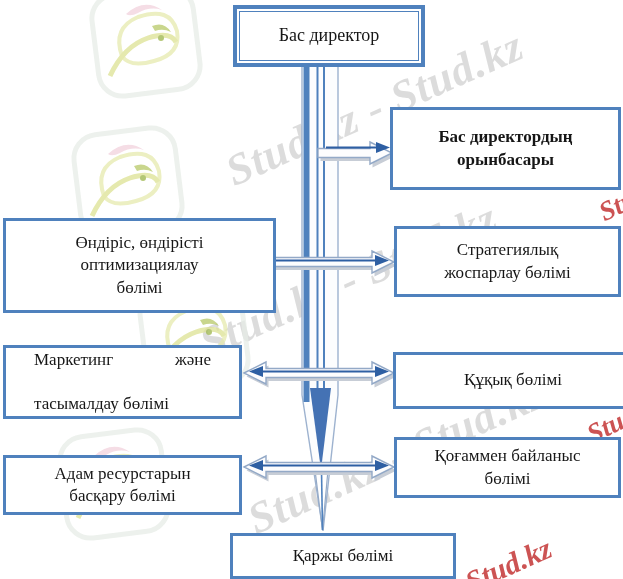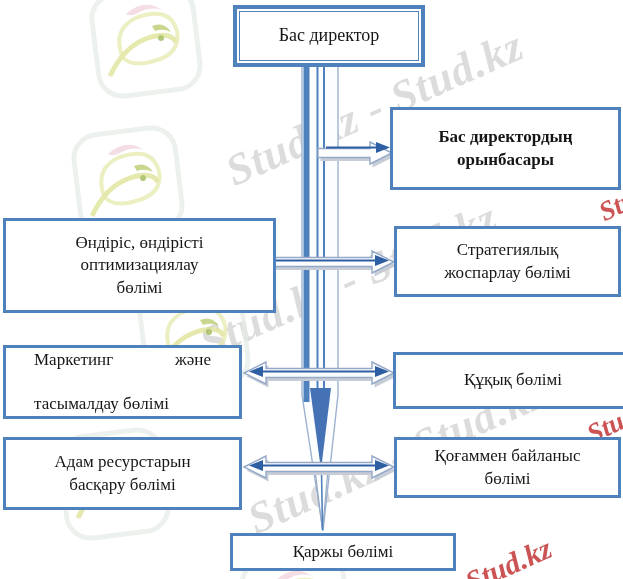--- a/index.html
+++ b/index.html
@@ -141,27 +141,27 @@
       <span>Маркетинг</span>
       <span>және</span>
     </div>
     <div class="line2">тасымалдау бөлімі</div>
   </div>
 
   <div class="node" style="left:393px;top:352px;width:240px;height:57px;">
     <div class="node-label">Құқық бөлімі</div>
   </div>
 
-  <div class="node" style="left:3px;top:437px;width:239px;height:73px;">
+  <div class="node" style="left:3px;top:455px;width:239px;height:60px;">
     <div class="node-label">Адам ресурстарын
 басқару бөлімі</div>
   </div>
 
   <div class="node" style="left:394px;top:437px;width:227px;height:61px;">
     <div class="node-label">Қоғаммен байланыс
 бөлімі</div>
   </div>
 
-  <div class="node" style="left:230px;top:533px;width:226px;height:38px;">
+  <div class="node" style="left:230px;top:533px;width:226px;height:46px;">
     <div class="node-label">Қаржы бөлімі</div>
   </div>
 
 </div>
 
 </body></html>

